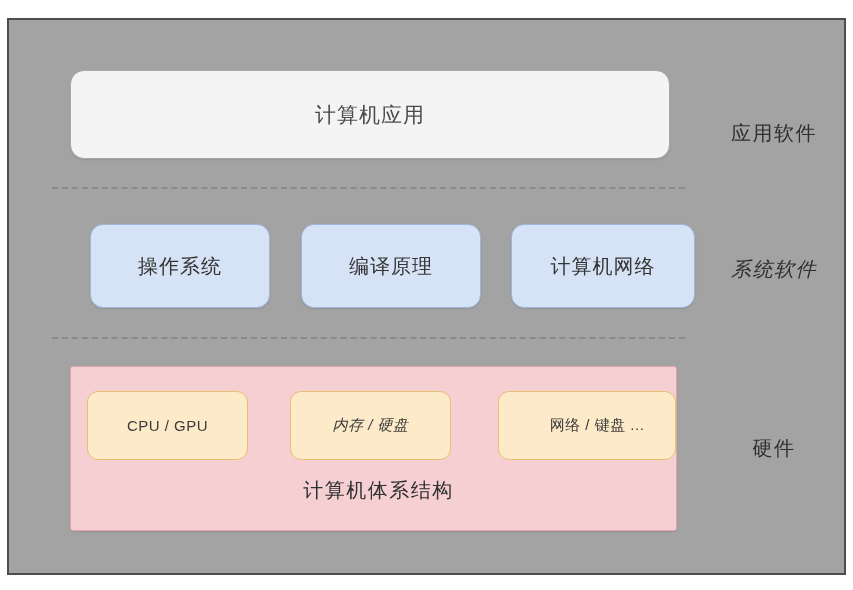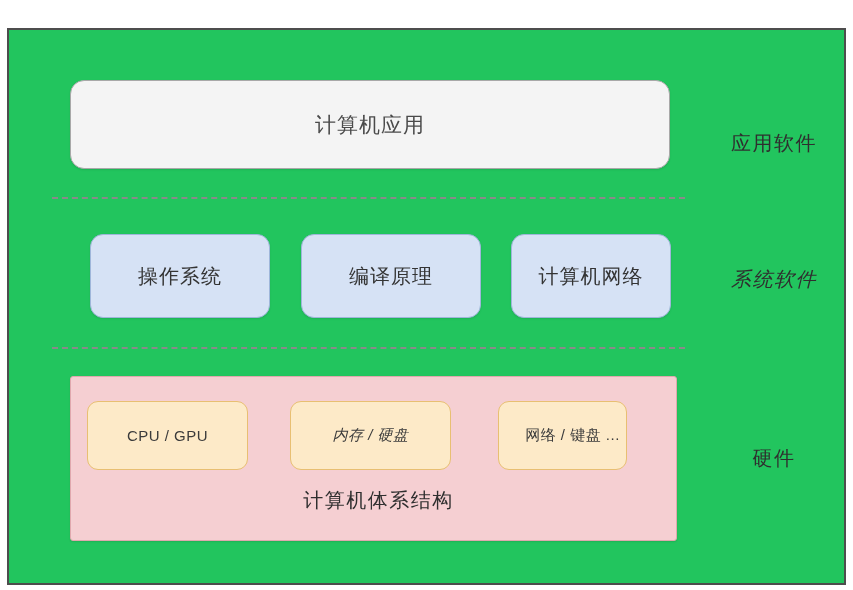--- a/index.html
+++ b/index.html
@@ -11,26 +11,26 @@
     width: 853px;
     height: 590px;
     font-family: "Liberation Sans", "DejaVu Sans", sans-serif;
     position: relative;
     overflow: hidden;
   }
 
   #diagram-frame {
     position: absolute;
     left: 7px;
-    top: 28px;
+    top: 18px;
     width: 839px;
     height: 557px;
     box-sizing: border-box;
     border: 2px solid #4d4d4d;
-    background: #22c55e;
+    background: #a3a3a3;
   }
 
   
   .box {
     position: absolute;
     box-sizing: border-box;
     display: flex;
     align-items: center;
     justify-content: center;
     text-align: center;
@@ -115,39 +115,39 @@
   <div class="divider" style="left:43px; top:167px; width:633px;"></div>
 
   <div class="box box-sys" style="left:61px; top:204px; width:180px; height:84px;">
     <span>操作系统</span>
   </div>
 
   <div class="box box-sys" style="left:272px; top:204px; width:180px; height:84px;">
     <span>编译原理</span>
   </div>
 
-  <div class="box box-sys" style="left:482px; top:204px; width:160px; height:84px;">
+  <div class="box box-sys" style="left:482px; top:204px; width:184px; height:84px;">
     <span>计算机网络</span>
   </div>
 
   <div class="layer-label" style="left:700px; top:236px; width:130px;font-style:italic;">系统软件</div>
 
   <div class="divider" style="left:43px; top:317px; width:633px;"></div>
 
   <div class="box-hw-container" style="position:absolute; left:61px; top:346px; width:605px; height:163px;">
 
     <div class="box box-hw-part" style="left:16px; top:24px; width:161px; height:69px;">
       <span>CPU / GPU</span>
     </div>
 
     <div class="box box-hw-part" style="left:219px; top:24px; width:161px; height:69px;font-style:italic;">
       <span>内存 / 硬盘</span>
     </div>
 
-    <div class="box box-hw-part" style="left:427px; top:24px; width:129px; height:69px;padding-left:20px;">
+    <div class="box box-hw-part" style="left:427px; top:24px; width:178px; height:69px;padding-left:20px;">
       <span>网络 / 键盘 ...</span>
     </div>
 
     <div class="arch-label" style="top:110px;">计算机体系结构</div>
   </div>
 
   <div class="layer-label" style="left:700px; top:415px; width:130px;">硬件</div>
 
 </div>
 

